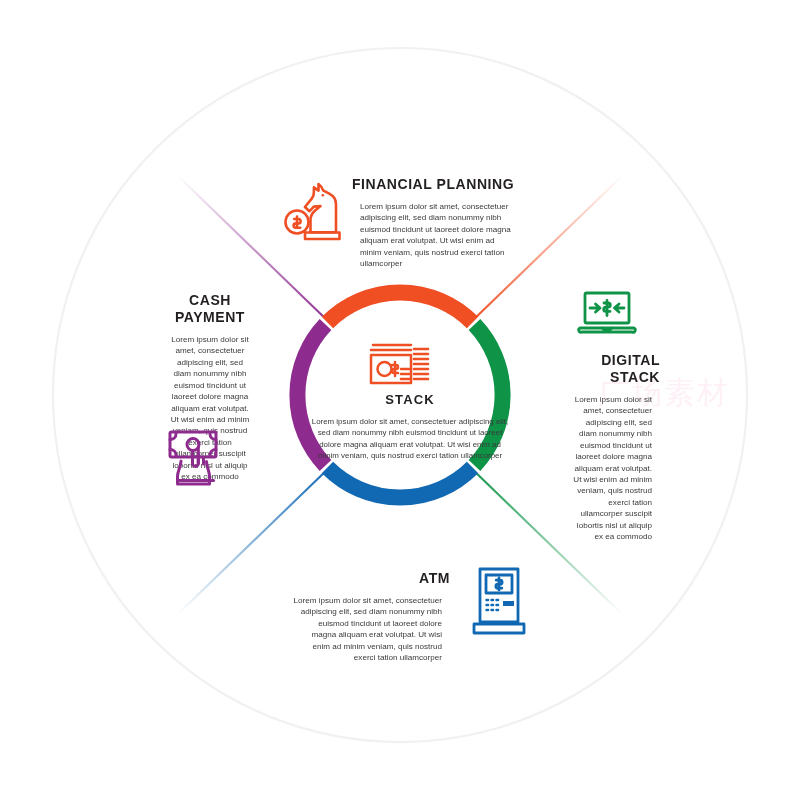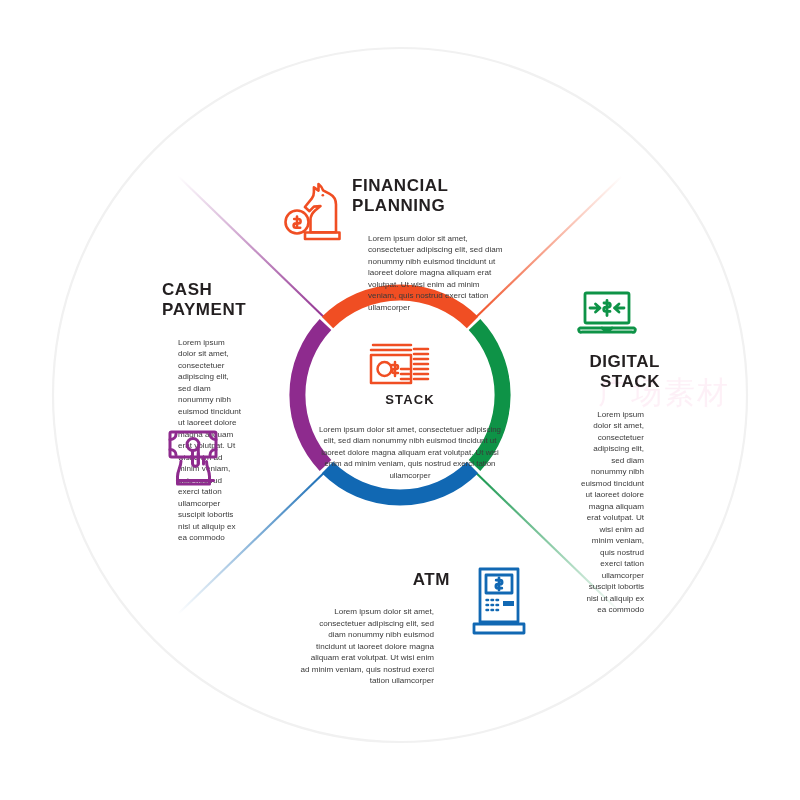--- a/index.html
+++ b/index.html
@@ -6,30 +6,30 @@
   body{
     width:800px;height:800px;background:#ffffff;
     font-family:"Liberation Sans", sans-serif;
     overflow:hidden;position:relative;
   }
   .stage{position:absolute;inset:0;width:800px;height:800px;}
   svg.canvas{position:absolute;left:0;top:0;width:800px;height:800px;}
 
   .blk{position:absolute;}
   .ttl{
-    font-size:17px;font-weight:700;letter-spacing:.55px;
+    font-size:14px;font-weight:700;letter-spacing:.55px;
     color:#231f20;margin:0 0 6px 0;line-height:1.2;
   }
   .body{
-    font-size:8.1px;line-height:1.42;color:#3a3a3a;margin:16px;
+    font-size:8.1px;line-height:1.42;color:#3a3a3a;margin:8px;
   }
 
   
   #blk-fin{left:352px;top:176px;width:168px;text-align:left;}
-  #blk-cash{left:162px;top:280px;width:96px;text-align:left;}
+  #blk-cash{left:162px;top:292px;width:96px;text-align:center;}
   #blk-dig{left:562px;top:352px;width:98px;text-align:right;}
   #blk-dig .ttl{text-align:right;}
   #blk-atm{left:284px;top:570px;width:166px;text-align:right;}
 
   
   #center-blk{
     left:300px;top:392px;width:220px;text-align:center;
   }
   #center-blk .ttl{font-size:13px;letter-spacing:1.1px;margin-bottom:7px;}
   #center-blk .body{font-size:7.9px;line-height:1.46;}

